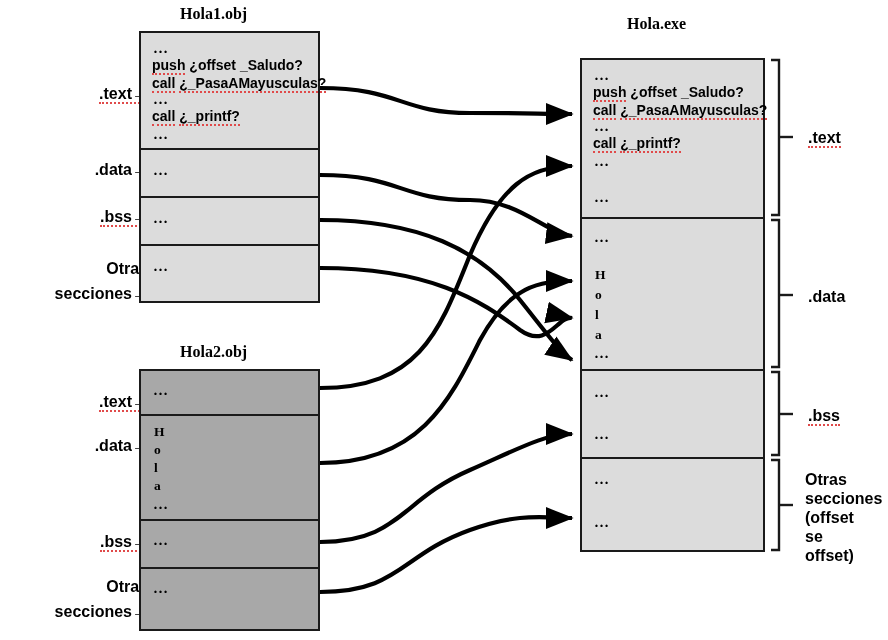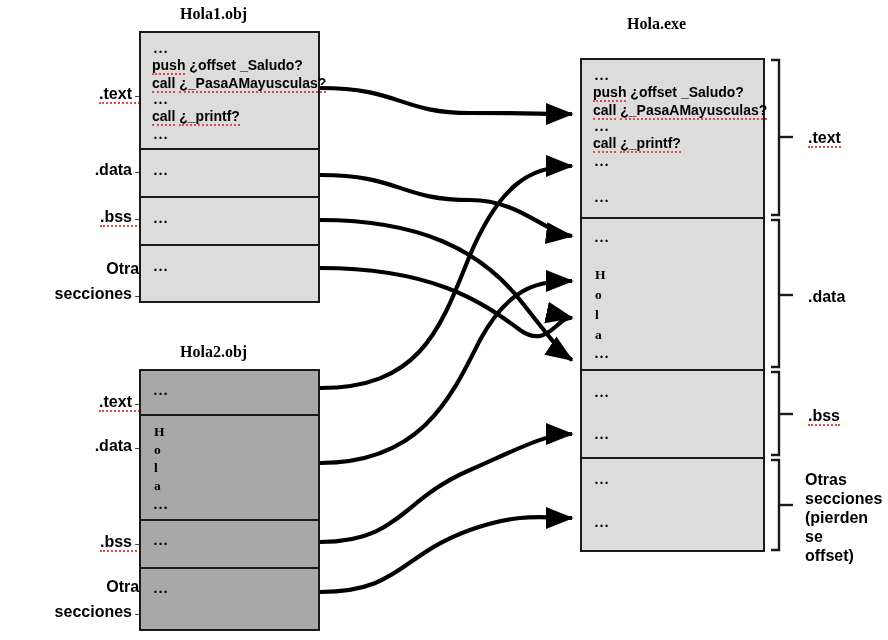--- a/index.html
+++ b/index.html
@@ -200,21 +200,21 @@
   </div>
   <div class="rlab" style="left:808px;top:287px;">
     <span>.data</span>
   </div>
   <div class="rlab" style="left:808px;top:406px;">
     <span class="red-u">.bss</span>
   </div>
   <div class="rlab" style="left:805px;top:470px;">
     <span>Otras</span><br>
     <span>secciones</span><br>
-    <span>(pierden</span><br>
+    <span>(offset</span><br>
     <span> se</span><br>
     <span>offset)</span>
   </div>
 
   <svg width="888" height="640">
     <defs>
       <marker id="ah" markerWidth="7" markerHeight="7" refX="6.2" refY="3.0" orient="auto" markerUnits="strokeWidth">
         <path d="M0,0.4 L6.6,3.0 L0,5.6 z" fill="#000"></path>
       </marker>
     </defs>

